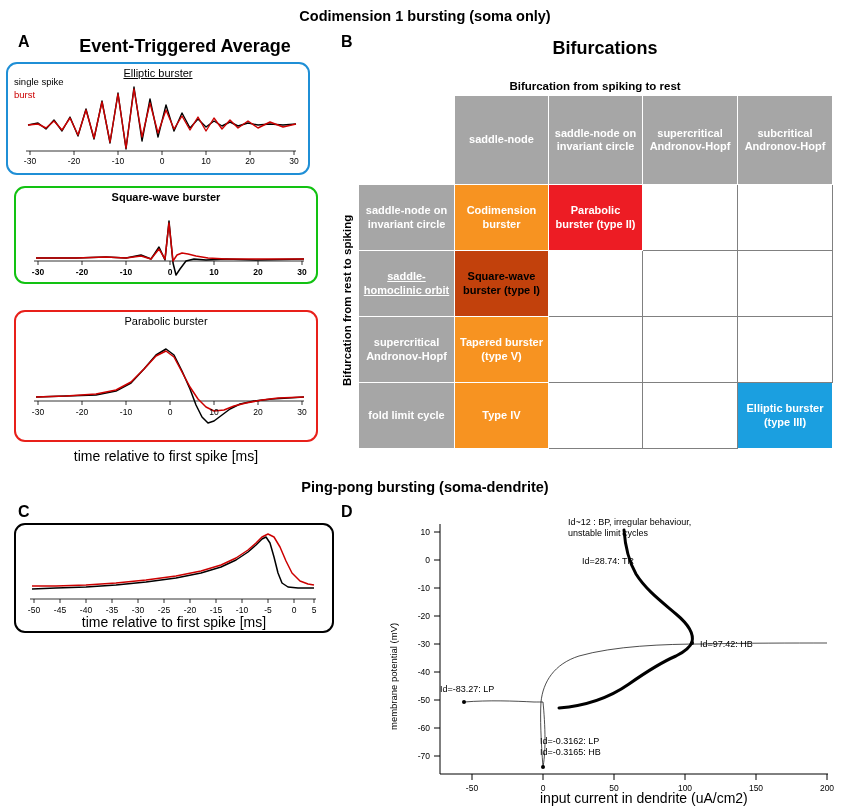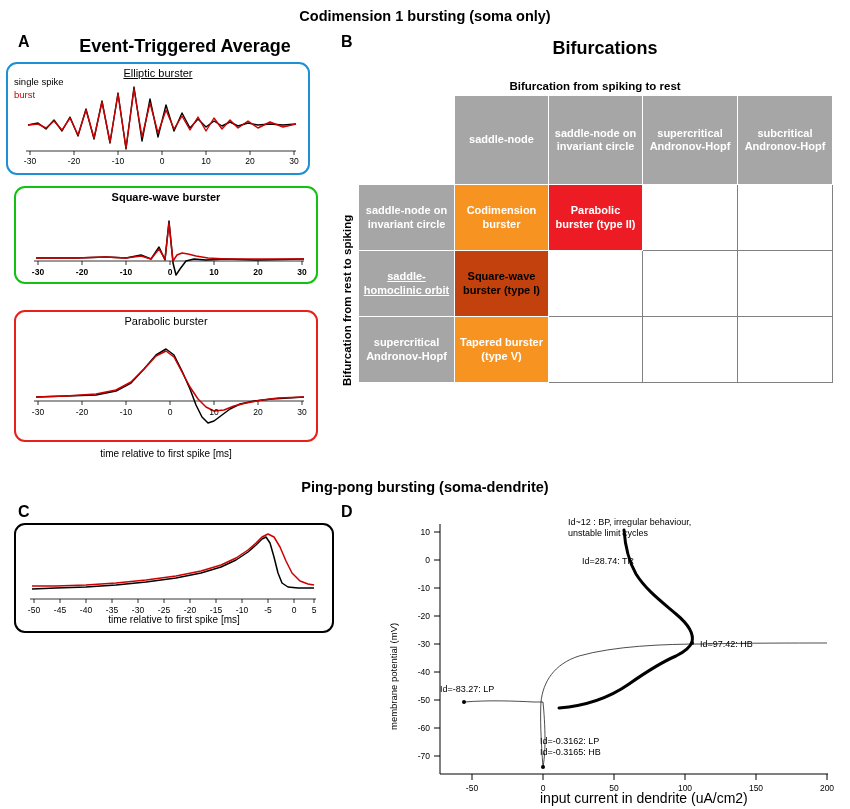--- a/index.html
+++ b/index.html
@@ -50,21 +50,21 @@
   }
   .legend-single {
     font-size: 9.5px;
     color: #000;
   }
   .legend-burst {
     font-size: 9.5px;
     color: #cc0000;
   }
   .axis-caption {
-    font-size: 10px;
+    font-size: 14px;
     text-align: center;
   }
   svg { display: block; }
   .tick-label { font-size: 8.5px; fill: #000; font-family: "Liberation Sans", sans-serif; }
 
   
   .bif-table {
     border-collapse: collapse;
     table-layout: fixed;
   }
@@ -241,20 +241,27 @@
         <td class="cell-empty"></td>
         <td class="cell-empty"></td>
         <td class="cell-empty"></td>
       </tr>
       <tr>
         <td class="rowhdr" style="height:66px;">supercritical Andronov-Hopf</td>
         <td class="cell-orange">Tapered burster (type V)</td>
         <td class="cell-empty"></td>
         <td class="cell-empty"></td>
         <td class="cell-empty"></td>
+      </tr>
+      <tr>
+        <td class="rowhdr" style="height:66px;">fold limit cycle</td>
+        <td class="cell-orange">Type IV</td>
+        <td class="cell-empty"></td>
+        <td class="cell-empty"></td>
+        <td class="cell-blue">Elliptic burster (type III)</td>
       </tr>
     </tbody>
   </table>
 </div>
 
 <div class="abs fig-title" style="left:0; top:479px;">Ping-pong bursting (soma-dendrite)</div>
 
 <div class="abs panel-letter" style="left:18px; top:503px;">C</div>
 
 <div class="abs eta-box" style="left:14px; top:523px; width:320px; height:110px; border:2.5px solid #000;">

